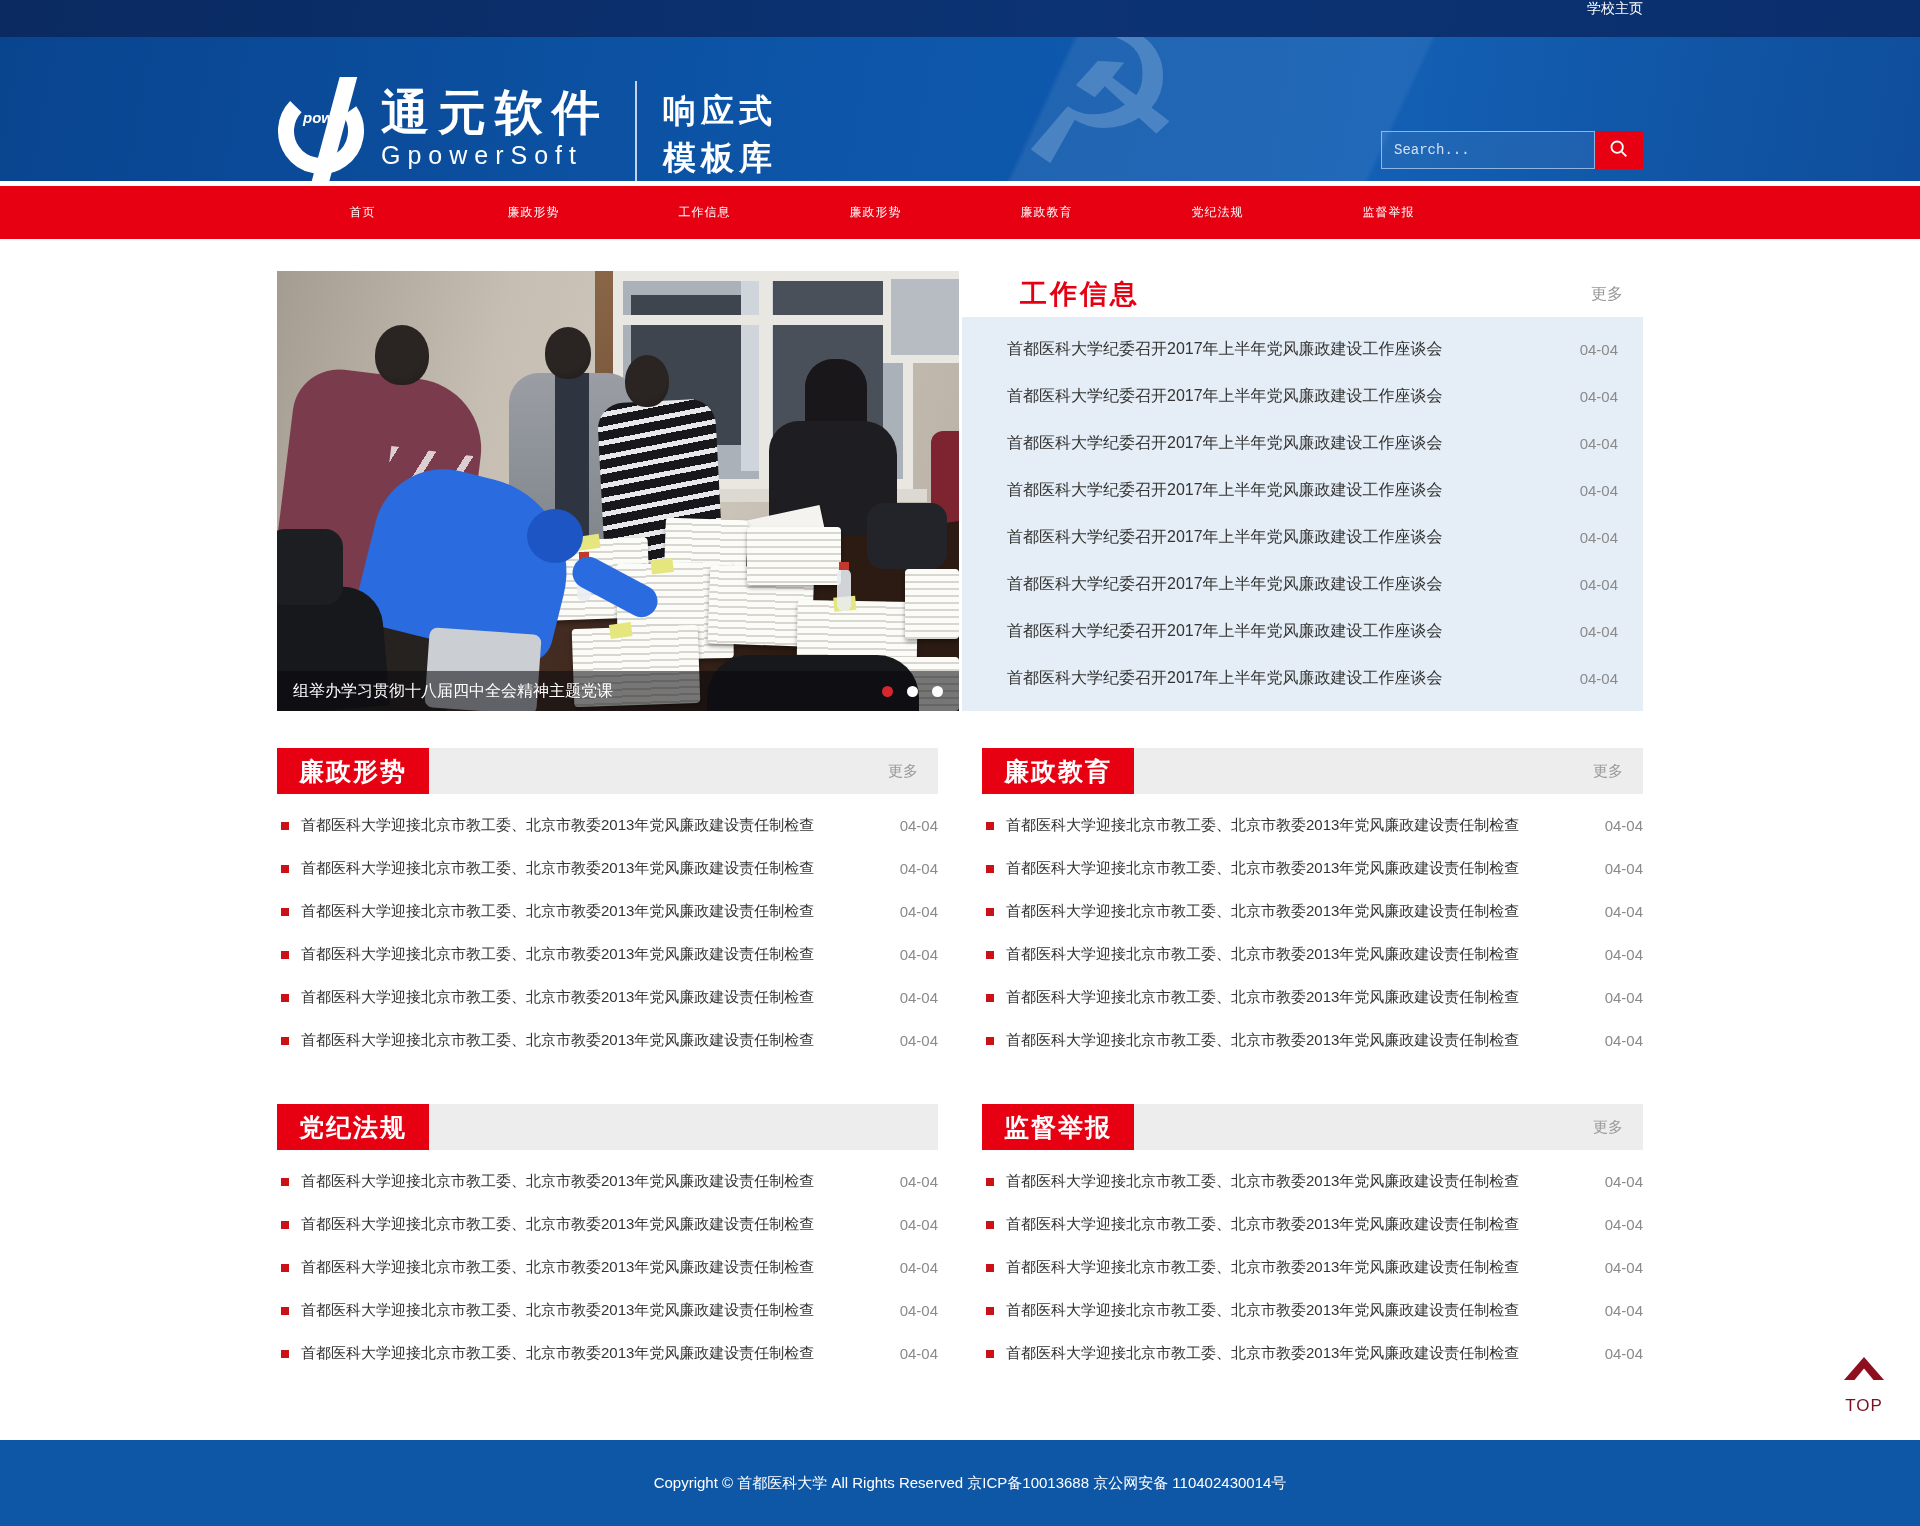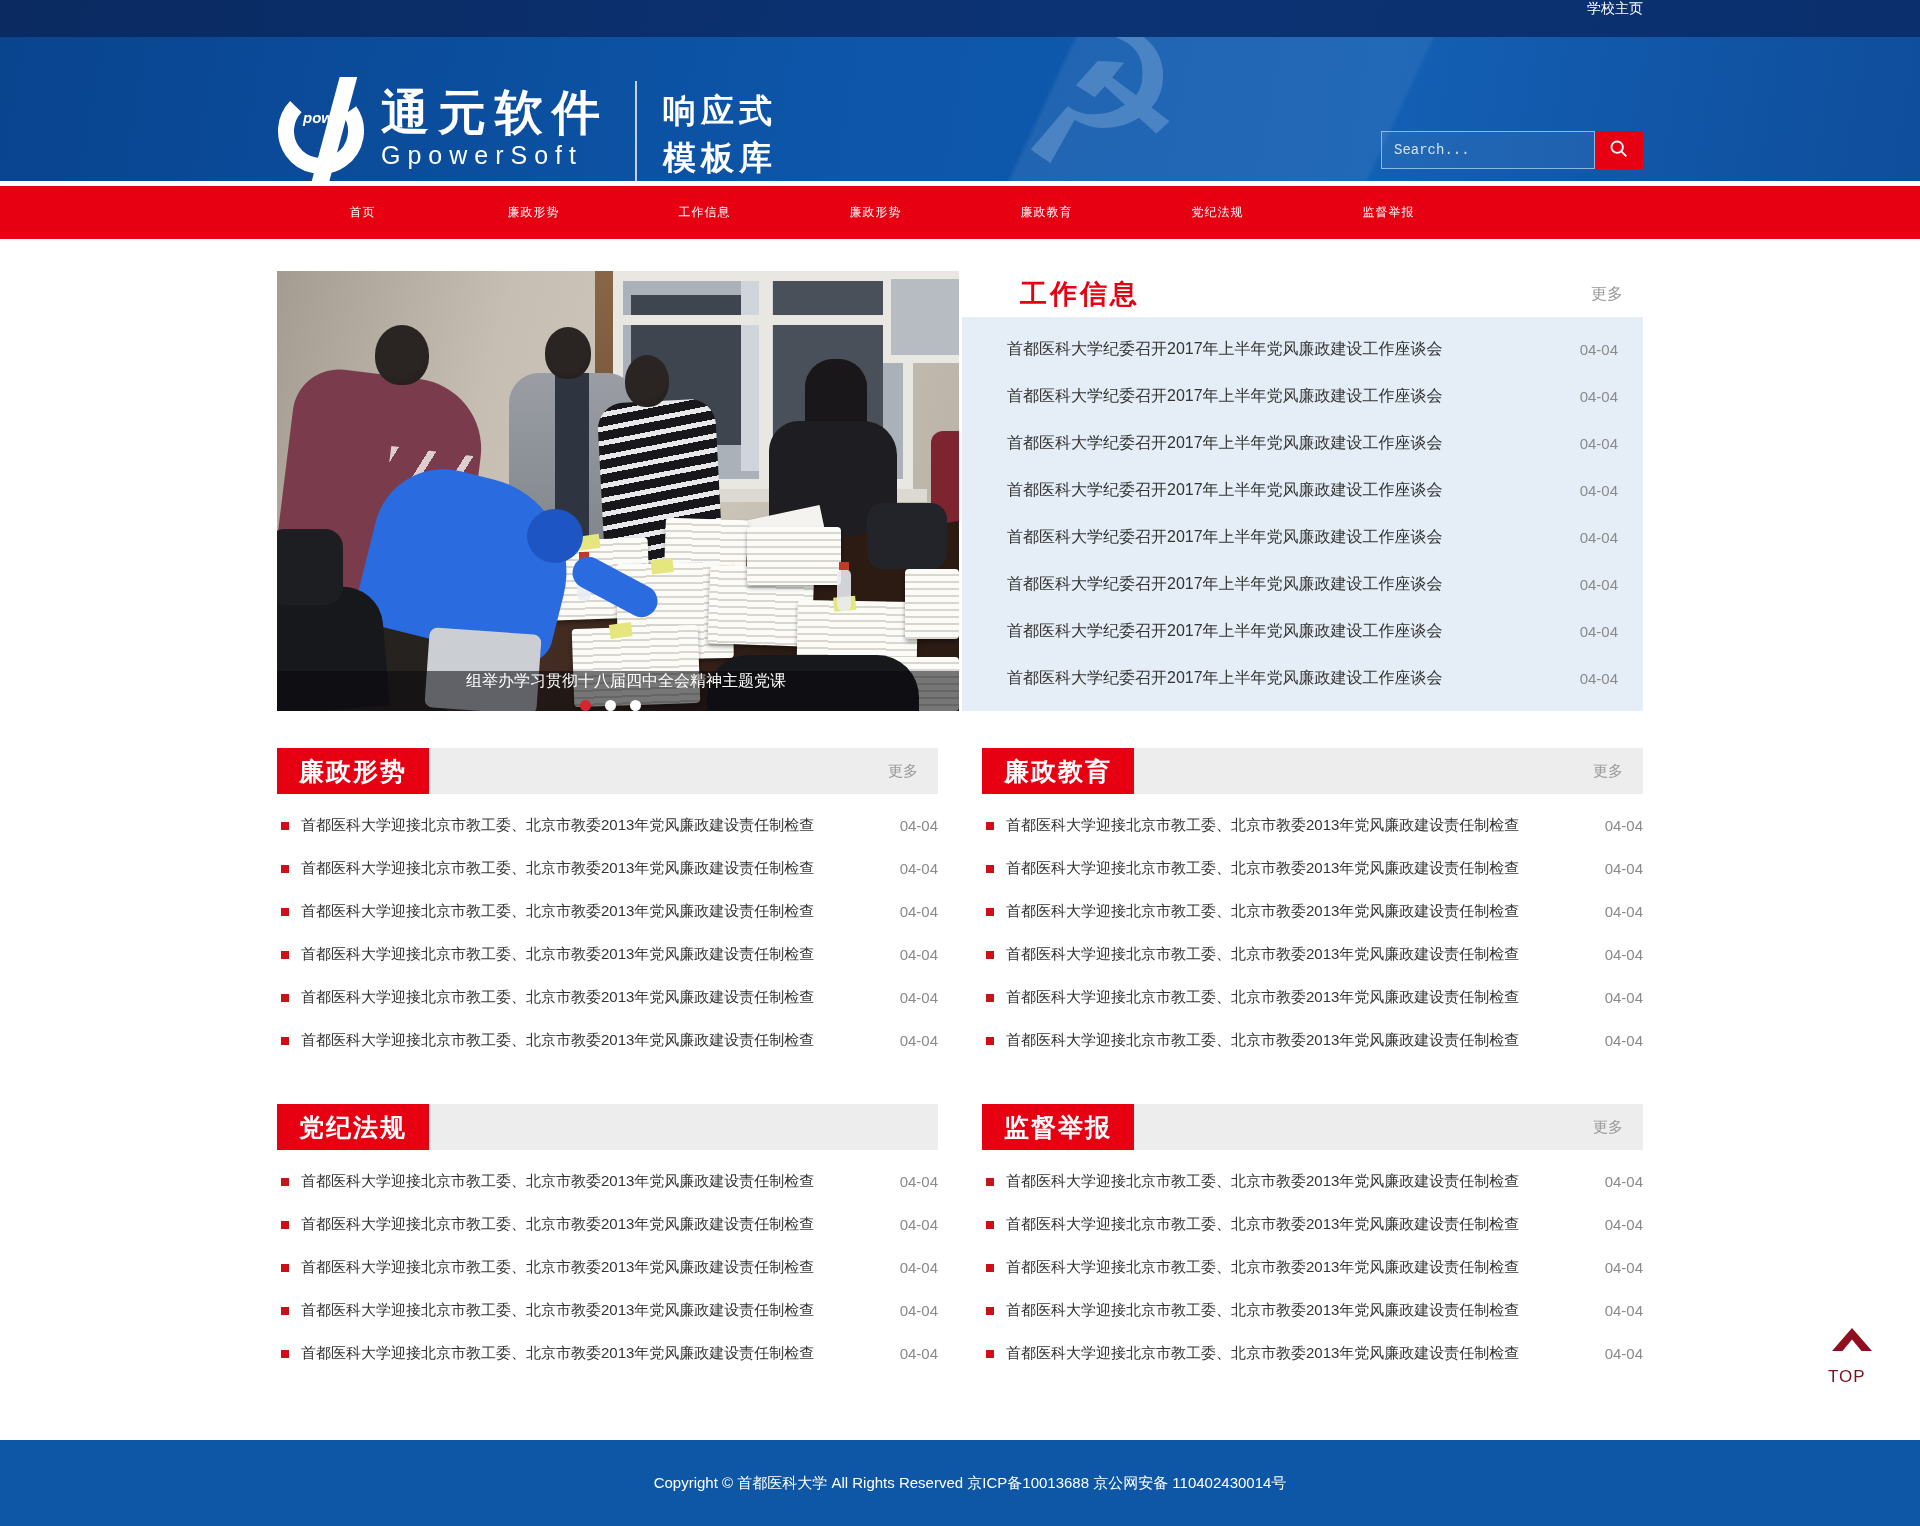--- a/index.html
+++ b/index.html
@@ -104,21 +104,21 @@
   .person-black-paper { left:466px; top:242px; width:82px; height:44px; background:#f4f3ef; transform:rotate(-12deg); box-shadow:0 1px 2px rgba(0,0,0,.4); }
   .person-red-sliver { left:654px; top:160px; width:28px; height:175px; background:#7e2430; border-radius:12px 0 0 8px; }
   .stack { position:absolute; border-radius:4px;
     background:repeating-linear-gradient(#fbfbf8 0 5px, #d9d6cf 5px 7px);
     box-shadow:0 3px 4px rgba(0,0,0,0.35); }
   .stack .note { position:absolute; left:30%; top:-4px; width:22px; height:14px; background:#e6e67e; transform:rotate(-6deg); }
   .bottle { position:absolute; width:14px; height:42px; background:rgba(232,237,242,0.88); border-radius:6px; }
   .bottle .cap { position:absolute; left:2px; top:-7px; width:10px; height:8px; background:#c0392b; }
   .chair { position:absolute; background:#17181b; }
   .caption-bar { position:absolute; left:0; bottom:0; width:100%; height:40px;
-    background:rgba(10,10,12,0.55); display:flex; align-items:center; z-index:5;flex-direction:column; }
+    background:rgba(10,10,12,0.55); display:flex; align-items:center; z-index:5; }
   .caption-text { color:#ffffff; font-size:16px; padding-left:16px; flex:1; white-space:nowrap; }
   .dots { display:flex; gap:14px; padding-right:16px; }
   .dot { width:11px; height:11px; border-radius:50%; background:#ffffff; cursor:pointer; }
   .dot[data-state="active"] { background:#d9252e; }
 
   .news-panel { width:681px; }
   .news-head { height:46px; display:flex; align-items:center; padding:0 20px 0 58px; }
   .news-title { font-size:27px; font-weight:bold; color:#e60012; letter-spacing:3px; }
   .more-link { margin-left:auto; color:#999999; font-size:16px; }
   .news-list { background:#e5eef6; height:394px; padding:9px 0; }
@@ -134,21 +134,21 @@
   .sec-title { height:46px; line-height:46px; padding:0 22px; background:#e60012; color:#fff;
     font-size:25px; font-weight:bold; letter-spacing:2px; }
   .sec-more { margin-left:auto; padding-right:20px; color:#999999; font-size:15px; }
   .sec-list { margin-top:10px; }
   .sec-list li { height:43px; display:flex; align-items:center; }
   .bullet { width:8px; height:8px; background:#cc1017; margin:0 12px 0 4px; flex:0 0 auto; }
   .sec-list a { color:#333333; font-size:15px; flex:1; white-space:nowrap; overflow:hidden; text-overflow:ellipsis; }
   .sec-list .date { color:#8a8a8a; font-size:15px; margin-left:12px; }
 
   
-  .top-widget { position:absolute; top:1323px; right:20px; width:72px; cursor:pointer; }
+  .top-widget { position:absolute; top:1352px; right:20px; width:72px; text-align:center; cursor:pointer; }
   .top-widget .label { color:#7b1022; font-size:17px; margin-top:8px; letter-spacing:1px; }
 
   
   .footer { margin-top:65px; height:86px; background:#0e57a7;padding-left:20px; }
   .footer p { margin:0; line-height:86px; text-align:center; color:#ffffff; font-size:15px; }
 </style>
 </head>
 <body>
 
 <div class="topbar">

